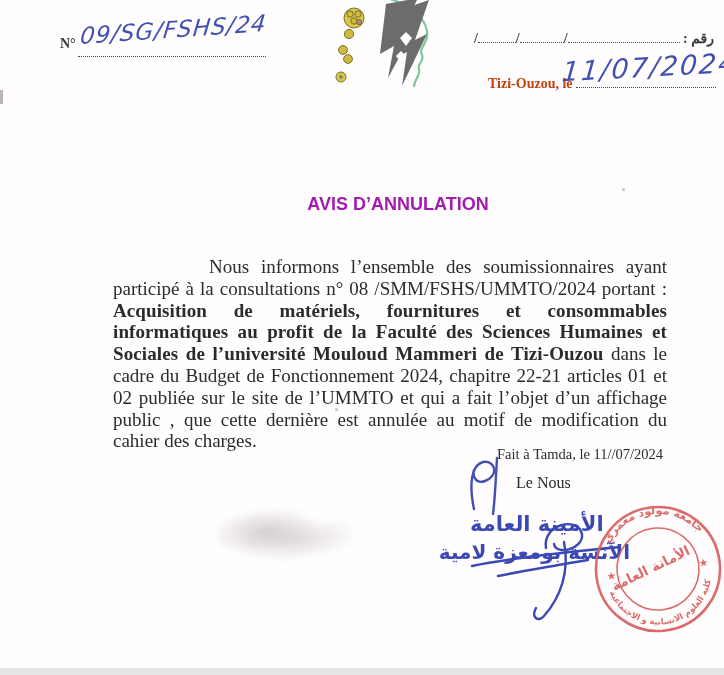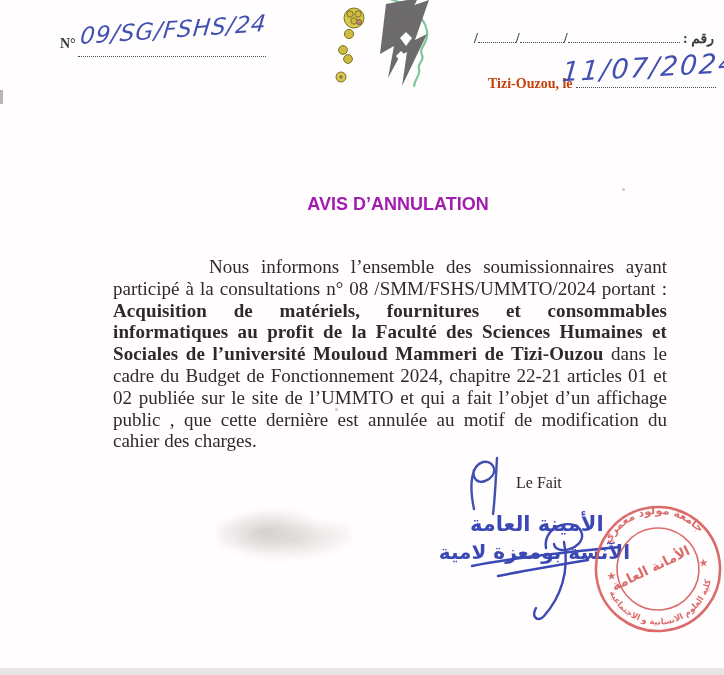--- a/index.html
+++ b/index.html
@@ -136,21 +136,22 @@
     <span class="city-dots"></span>
   </div>
   <div class="date-hand">11/07/2024</div>
 
   <h1 class="title">AVIS D’ANNULATION</h1>
 
   <p class="body-text">
     <span>Nous informons l’ensemble des soumissionnaires ayant participé à la consultations n° 08 /SMM/FSHS/UMMTO/2024 portant : </span><strong>Acquisition de matériels, fournitures et consommables informatiques  au profit de la Faculté des Sciences Humaines et Sociales de l’université Mouloud Mammeri  de Tizi-Ouzou </strong><span>dans le cadre du Budget de Fonctionnement 2024, chapitre 22-21 articles 01 et 02 publiée  sur le site de l’UMMTO et qui a fait l’objet d’un affichage public ,  que cette  dernière  est annulée  au motif  de modification du cahier des charges.</span>
   </p>
 
-  <div class="doyen">Le Fait</div>
+  <div class="fait-line">Fait à Tamda, le 11//07/2024</div>
+  <div class="doyen">Le Nous</div>
 
   <svg class="paraph" viewBox="0 0 46 62">
     <g fill="none" stroke="#4250b2" stroke-width="2.4" stroke-linecap="round">
       <path d="M12,54 C7,30 9,10 21,7 C34,5 37,21 23,26 C15,29 10,23 12,15"></path>
       <path d="M35,3 C34,20 33,44 31,59"></path>
     </g>
   </svg>
 
   <div class="smudge"></div>
 

